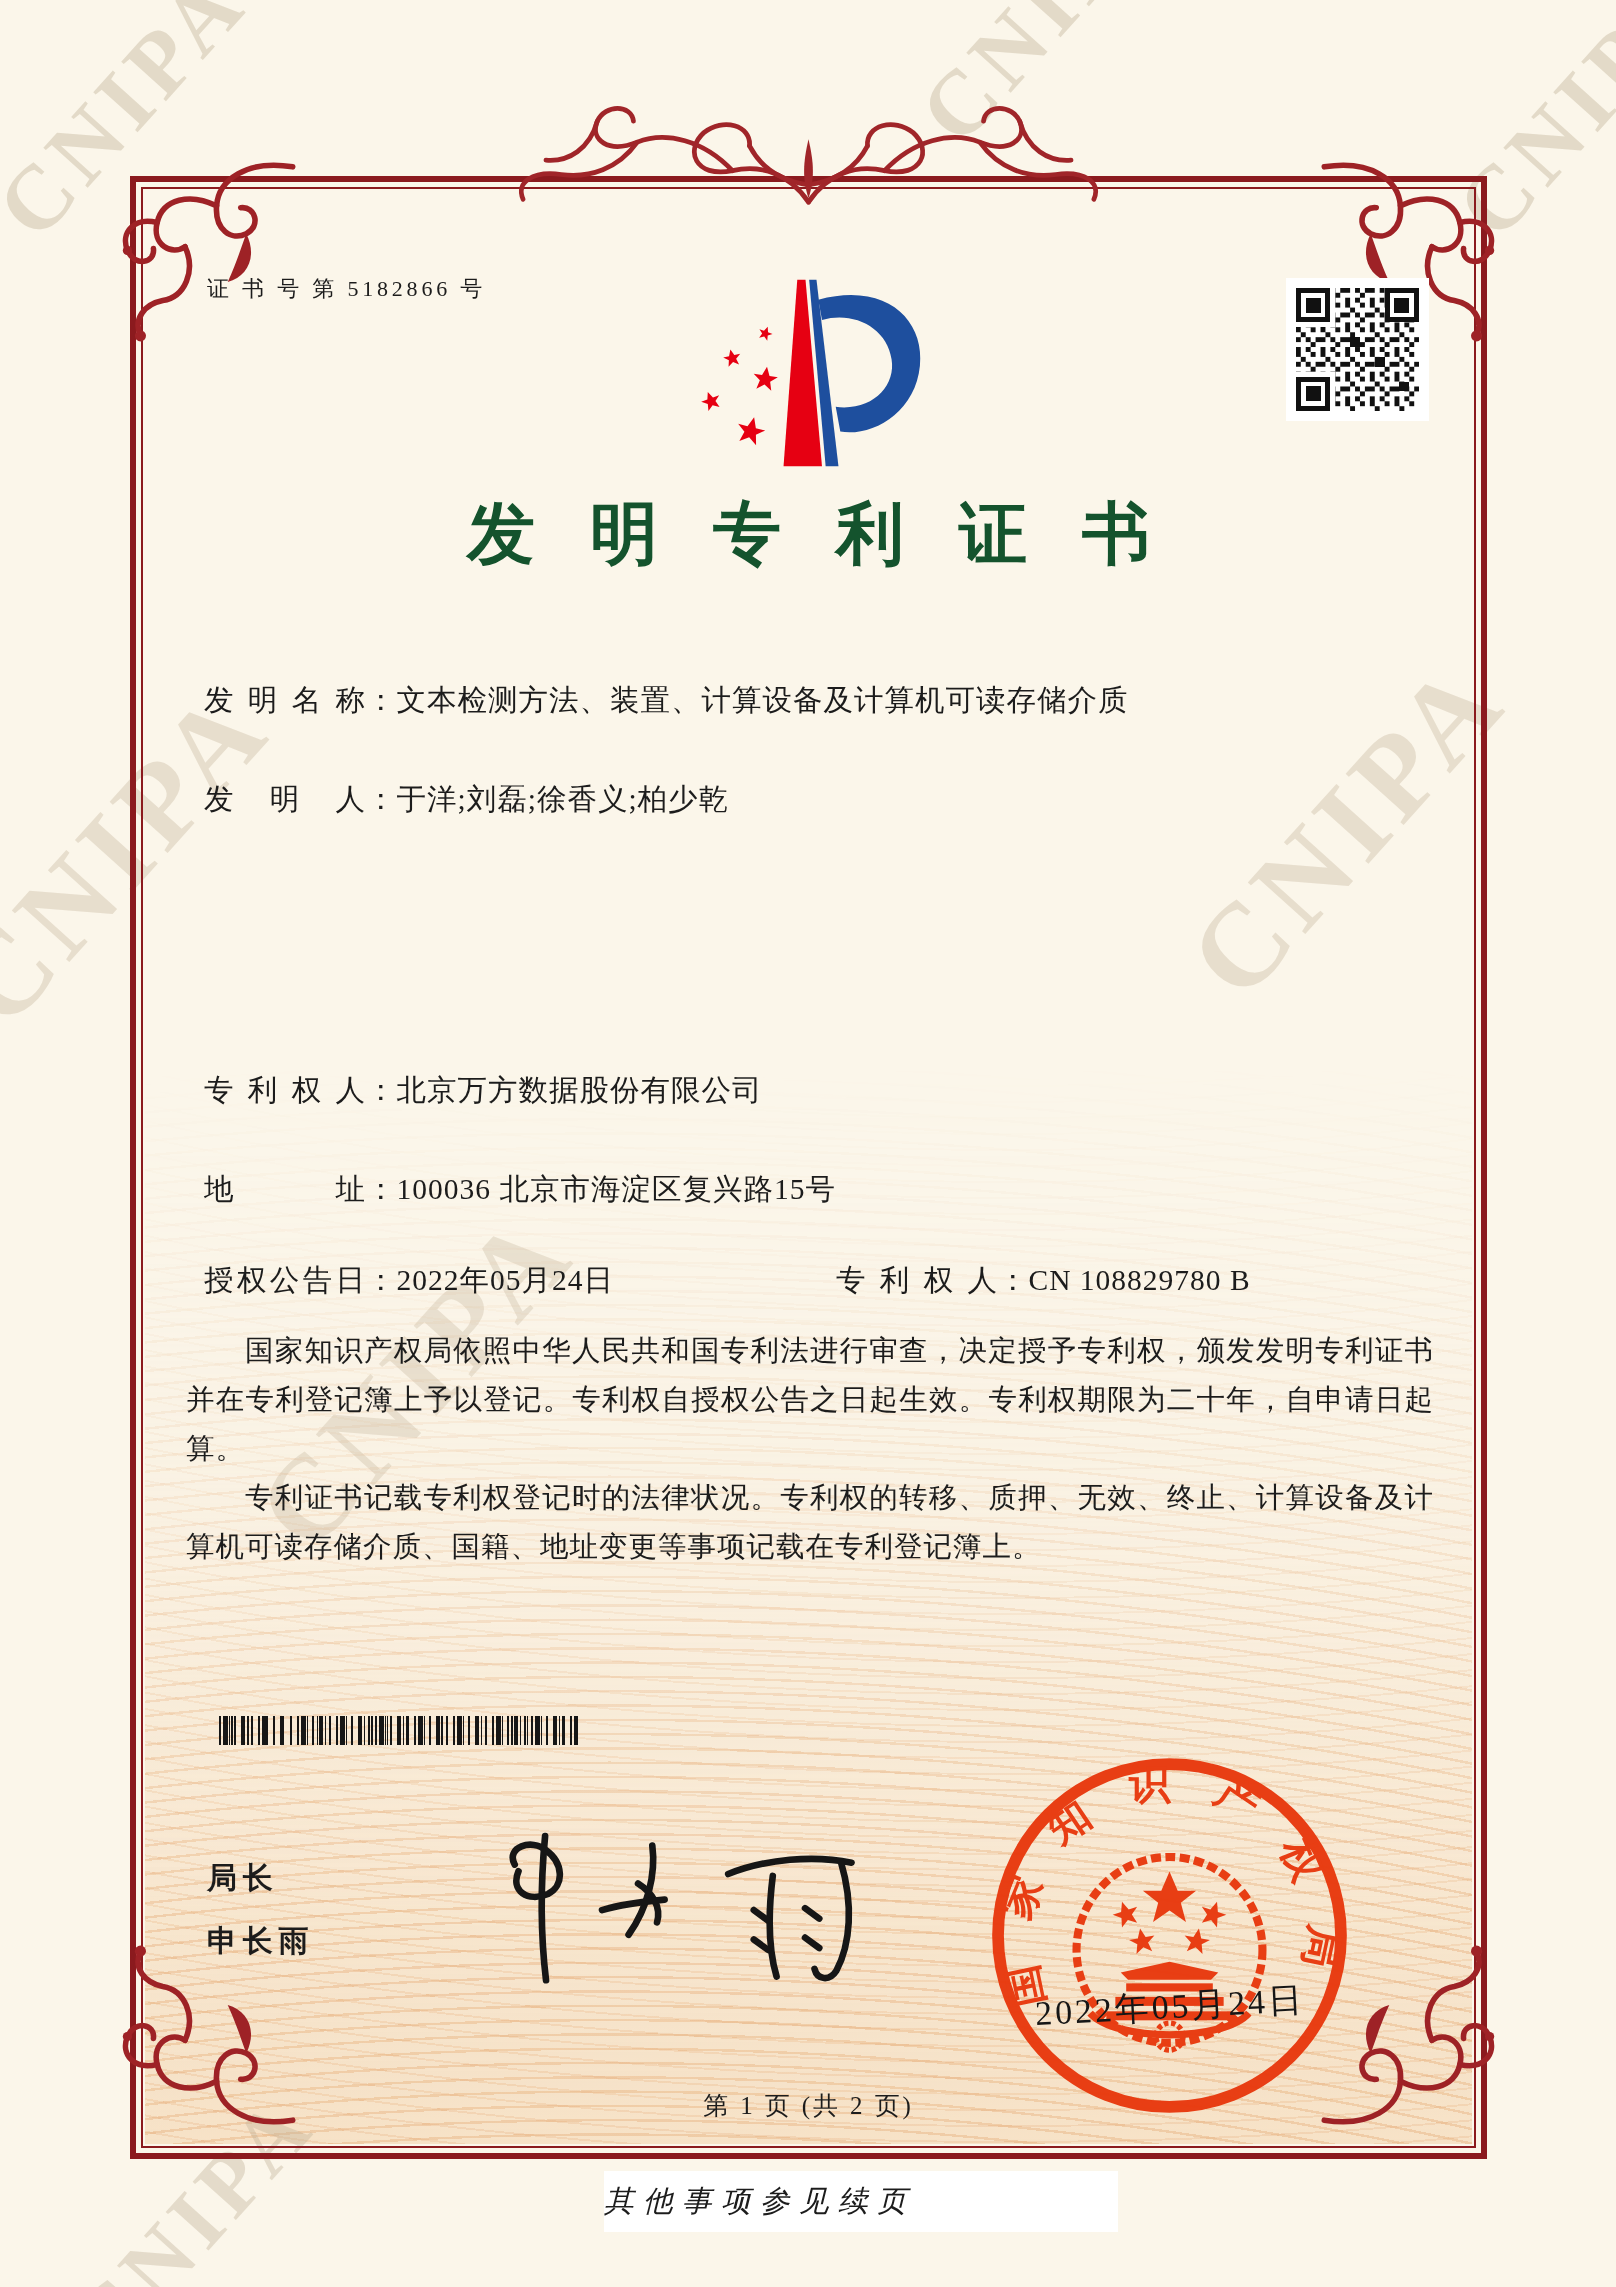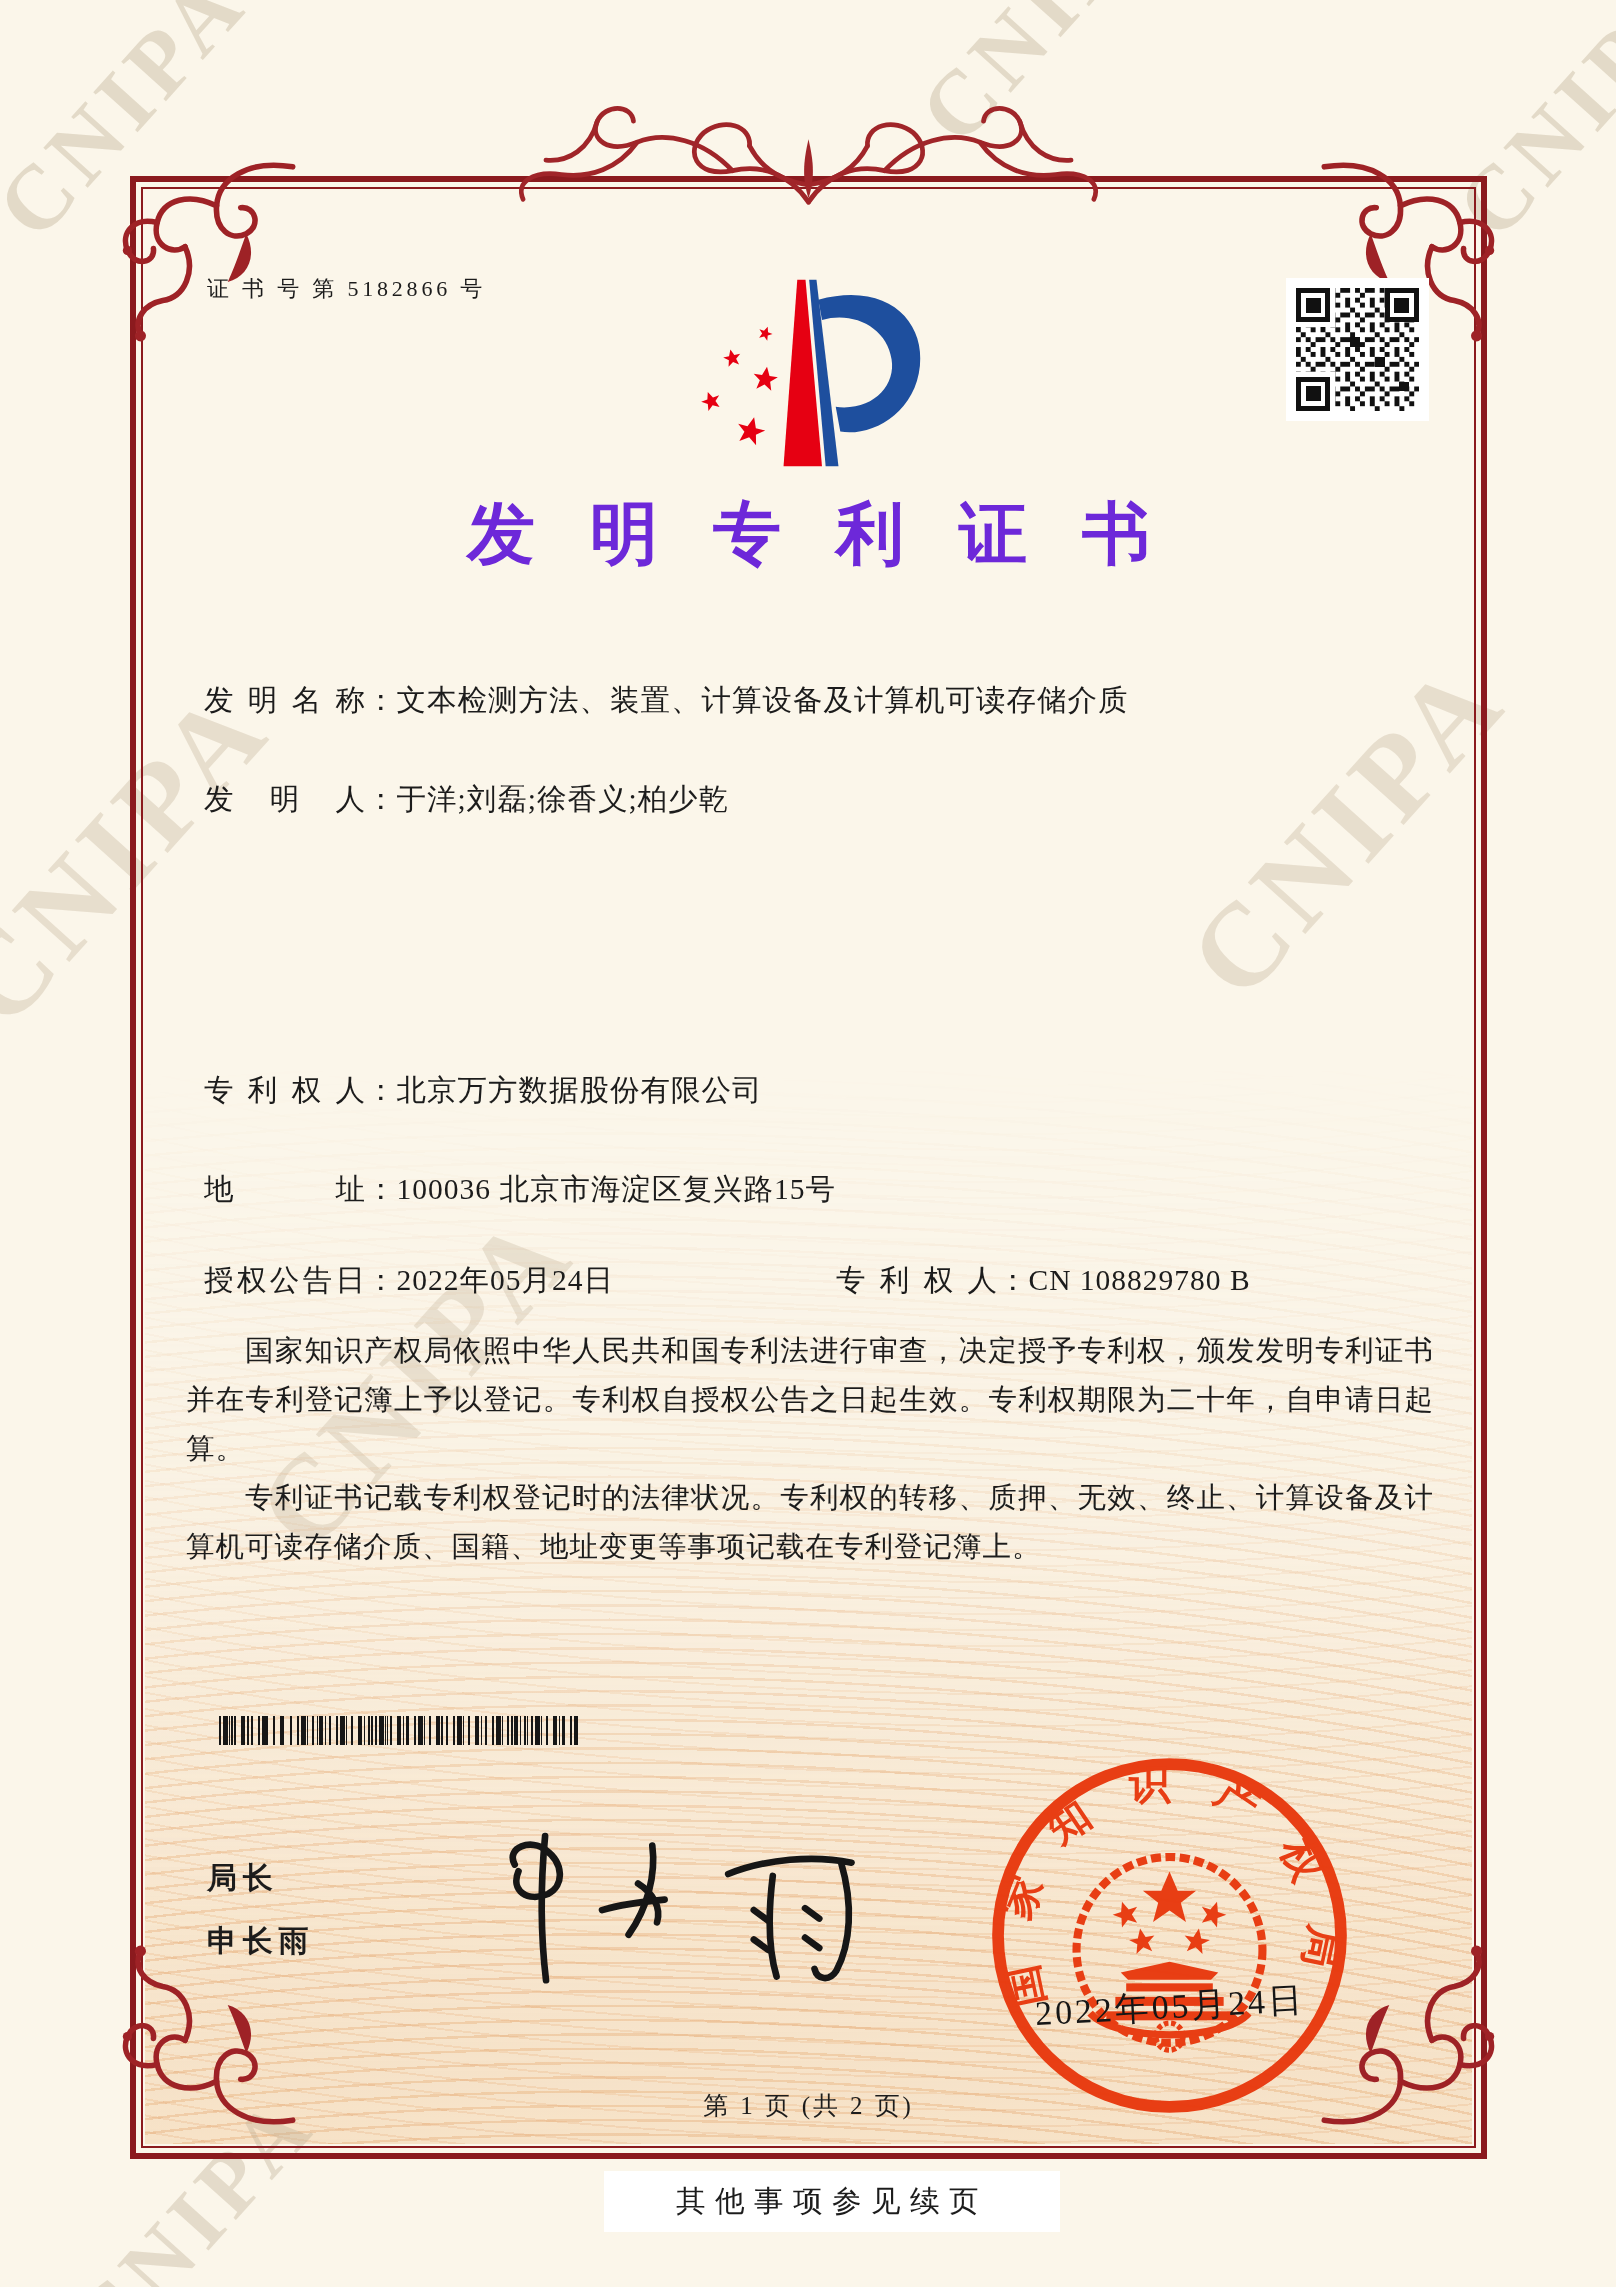--- a/index.html
+++ b/index.html
@@ -37,21 +37,21 @@
   .c-tr{left:1315px;top:152px;width:195px;height:195px;transform:scaleX(-1);}
   .c-bl{left:107px;top:1940px;width:195px;height:195px;transform:scaleY(-1);}
   .c-br{left:1315px;top:1940px;width:195px;height:195px;transform:scale(-1,-1);}
 
   
   .cert-no{position:absolute;left:207px;top:274px;font-size:22px;letter-spacing:3.8px;z-index:4;}
   .logo{position:absolute;left:692px;top:272px;width:238px;height:202px;z-index:4;}
   .qr{position:absolute;left:1286px;top:278px;width:143px;height:143px;z-index:4;}
   .title{position:absolute;left:0;top:489px;width:100%;margin:0;text-align:center;
          font-size:68px;font-weight:bold;letter-spacing:55px;padding-left:55px;box-sizing:border-box;
-         color:#6d28d9;z-index:4;}
+         color:#14532d;z-index:4;}
 
   
   .frow{position:absolute;left:204px;font-size:29.5px;letter-spacing:1px;z-index:4;white-space:nowrap;}
   .fl{display:inline-block;width:162px;text-align:justify;text-align-last:justify;vertical-align:top;}
   .fv::before{content:"：";}
   .g2{position:absolute;left:632px;top:0;}
 
   
   .bodytext{position:absolute;left:186px;top:1326px;width:1248px;z-index:4;}
   .bodytext p{margin:0;font-size:28.5px;line-height:49px;text-indent:59px;text-align:justify;letter-spacing:1px;}
@@ -72,22 +72,22 @@
   .sig-svg{position:absolute;left:457px;top:1819px;width:457px;height:185px;z-index:4;}
 
   
   .seal{position:absolute;left:989px;top:1755px;width:361px;height:361px;z-index:5;opacity:.96;}
   .seal-date{position:absolute;left:980px;top:1984px;width:380px;text-align:center;font-size:34px;
              color:#161616;letter-spacing:2.9px;transform:rotate(-3deg);z-index:6;}
 
   
   .page-info{position:absolute;left:130px;right:130px;top:2089px;text-align:center;font-size:25px;
              letter-spacing:2.9px;z-index:4;}
-  .note-box{position:absolute;left:604px;top:2171px;width:456px;height:61px;background:#ffffff;
-            text-align:center;line-height:61px;font-size:29.5px;letter-spacing:9.5px;z-index:4;}
+  .note-box{position:absolute;left:604px;top:2171px;width:514px;height:61px;background:#ffffff;
+            line-height:61px;font-size:29.5px;letter-spacing:9.5px;z-index:4;font-style:italic;}
 </style>
 </head>
 <body>
 
 <div class="page">
 
   <div class="wm wm1">CNIPA</div>
   <div class="wm wm2">CNIPA</div>
   <div class="wm wm3">CNIPA</div>
   <div class="wm wm4">CNIPA</div>

